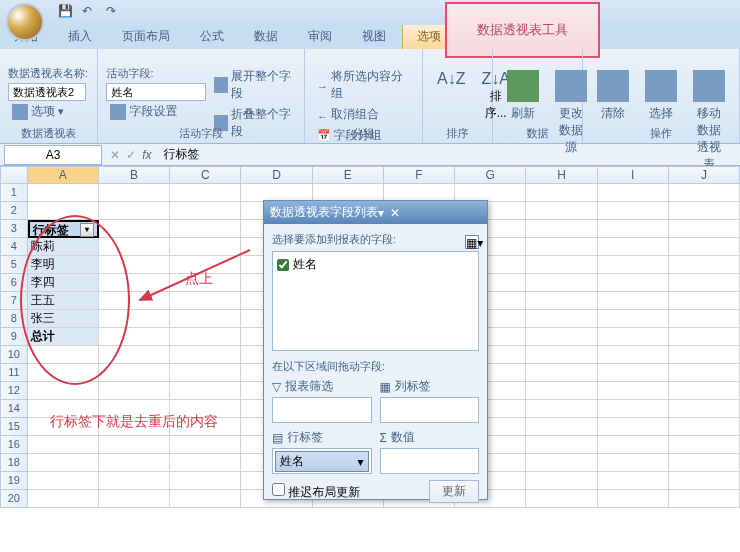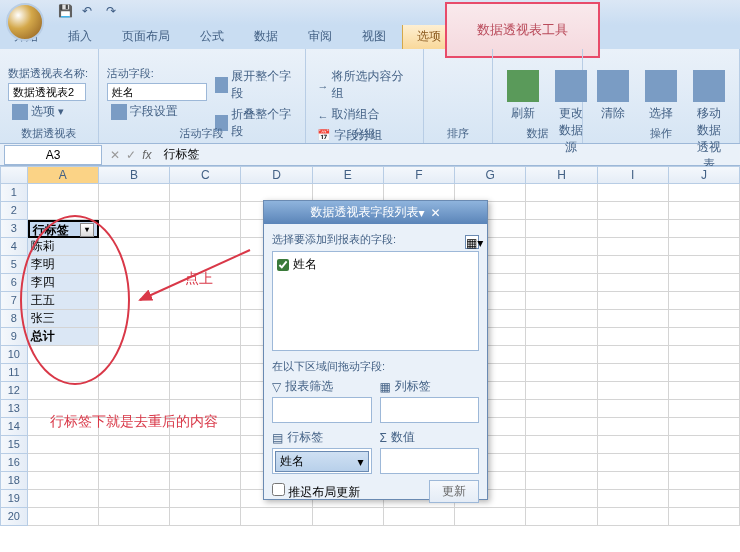--- a/index.html
+++ b/index.html
@@ -37,21 +37,21 @@
 .rowhead{width:28px;background:linear-gradient(90deg,#f5f8fc,#e4ecf6);border:1px solid #b8cde5;border-top:none;text-align:center;color:#436185;font-size:11px;line-height:16px}
 .cell{width:72px;border-right:1px solid #d4d4d4;border-bottom:1px solid #d4d4d4;padding:0 3px;line-height:17px;font-size:12px;color:#000}
 .cell.selected{border:2px solid #000;background:#c5d9f1}
 .cell.bold{font-weight:bold}
 .cell.light{background:#dbe7f5}
 .dropdown-btn{float:right;width:14px;height:14px;border:1px solid #888;background:linear-gradient(#fff,#ddd);font-size:8px;text-align:center;line-height:12px;margin-top:1px}
 .oval{position:absolute;left:20px;top:215px;width:110px;height:170px;border:2px solid #d93848;border-radius:50%;pointer-events:none}
 .annotation{position:absolute;color:#d93848;font-size:14px}
 .arrow-svg{position:absolute;pointer-events:none}
 .fieldlist{position:absolute;left:263px;top:200px;width:225px;height:300px;background:#eaf1f9;border:1px solid #6a8ab2;box-shadow:2px 2px 6px rgba(0,0,0,.3)}
-.fl-title{background:linear-gradient(#8fb4dd,#5a84b8);color:#fff;padding:3px 6px;display:flex;justify-content:center;align-items:center}
+.fl-title{background:linear-gradient(#8fb4dd,#5a84b8);color:#fff;padding:3px 6px;display:flex;justify-content:flex-start;align-items:center}
 .fl-title-controls{display:flex;gap:6px}
 .fl-body{padding:8px}
 .fl-label{color:#436185;font-size:11px;margin-bottom:4px}
 .fl-fields{border:1px solid #9db8d8;background:#fff;height:100px;padding:4px}
 .fl-field-item{display:flex;align-items:center;gap:4px}
 .fl-check{width:12px;height:12px;accent-color:#3a7a3a}
 .fl-areas{margin-top:8px}
 .fl-area-row{display:flex;gap:8px;margin-bottom:6px}
 .fl-area{flex:1}
 .fl-area-label{display:flex;align-items:center;gap:4px;color:#436185;font-size:11px;margin-bottom:2px}
@@ -120,20 +120,24 @@
   </div>
   <div class="rgroup" style="width:120px">
     <div>
       <div class="rbtn">→ <span>将所选内容分组</span></div>
       <div class="rbtn">← <span>取消组合</span></div>
       <div class="rbtn">📅 <span>字段分组</span></div>
     </div>
     <div class="rgroup-label">分组</div>
   </div>
   <div class="rgroup" style="width:70px">
+    <div class="rgroup-content">
+      <div class="rbtn-lg"><span style="font-size:16px;color:#436185">A↓Z</span></div>
+      <div class="rbtn-lg"><span style="font-size:16px;color:#436185">Z↓A</span><div>排序...</div></div>
+    </div>
     <div class="rgroup-label">排序</div>
   </div>
   <div class="rgroup" style="width:90px">
     <div class="rgroup-content">
       <div class="rbtn rbtn-lg">
           <span class="ricon-lg" style="background:#5a9a5a"></span>
           <span>刷新</span>
         </div>
       <div class="rbtn rbtn-lg">
           <span class="ricon-lg"></span>
@@ -336,33 +340,20 @@
         <div class="cell"></div>
         <div class="cell"></div>
         <div class="cell"></div>
         <div class="cell"></div>
         <div class="cell"></div>
         <div class="cell"></div>
         <div class="cell"></div>
         <div class="cell"></div>
       </div>
       <div class="row">
-        <div class="rowhead">13</div>
-        <div class="cell"></div>
-        <div class="cell"></div>
-        <div class="cell"></div>
-        <div class="cell"></div>
-        <div class="cell"></div>
-        <div class="cell"></div>
-        <div class="cell"></div>
-        <div class="cell"></div>
-        <div class="cell"></div>
-        <div class="cell"></div>
-      </div>
-      <div class="row">
         <div class="rowhead">14</div>
         <div class="cell"></div>
         <div class="cell"></div>
         <div class="cell"></div>
         <div class="cell"></div>
         <div class="cell"></div>
         <div class="cell"></div>
         <div class="cell"></div>
         <div class="cell"></div>
         <div class="cell"></div>

